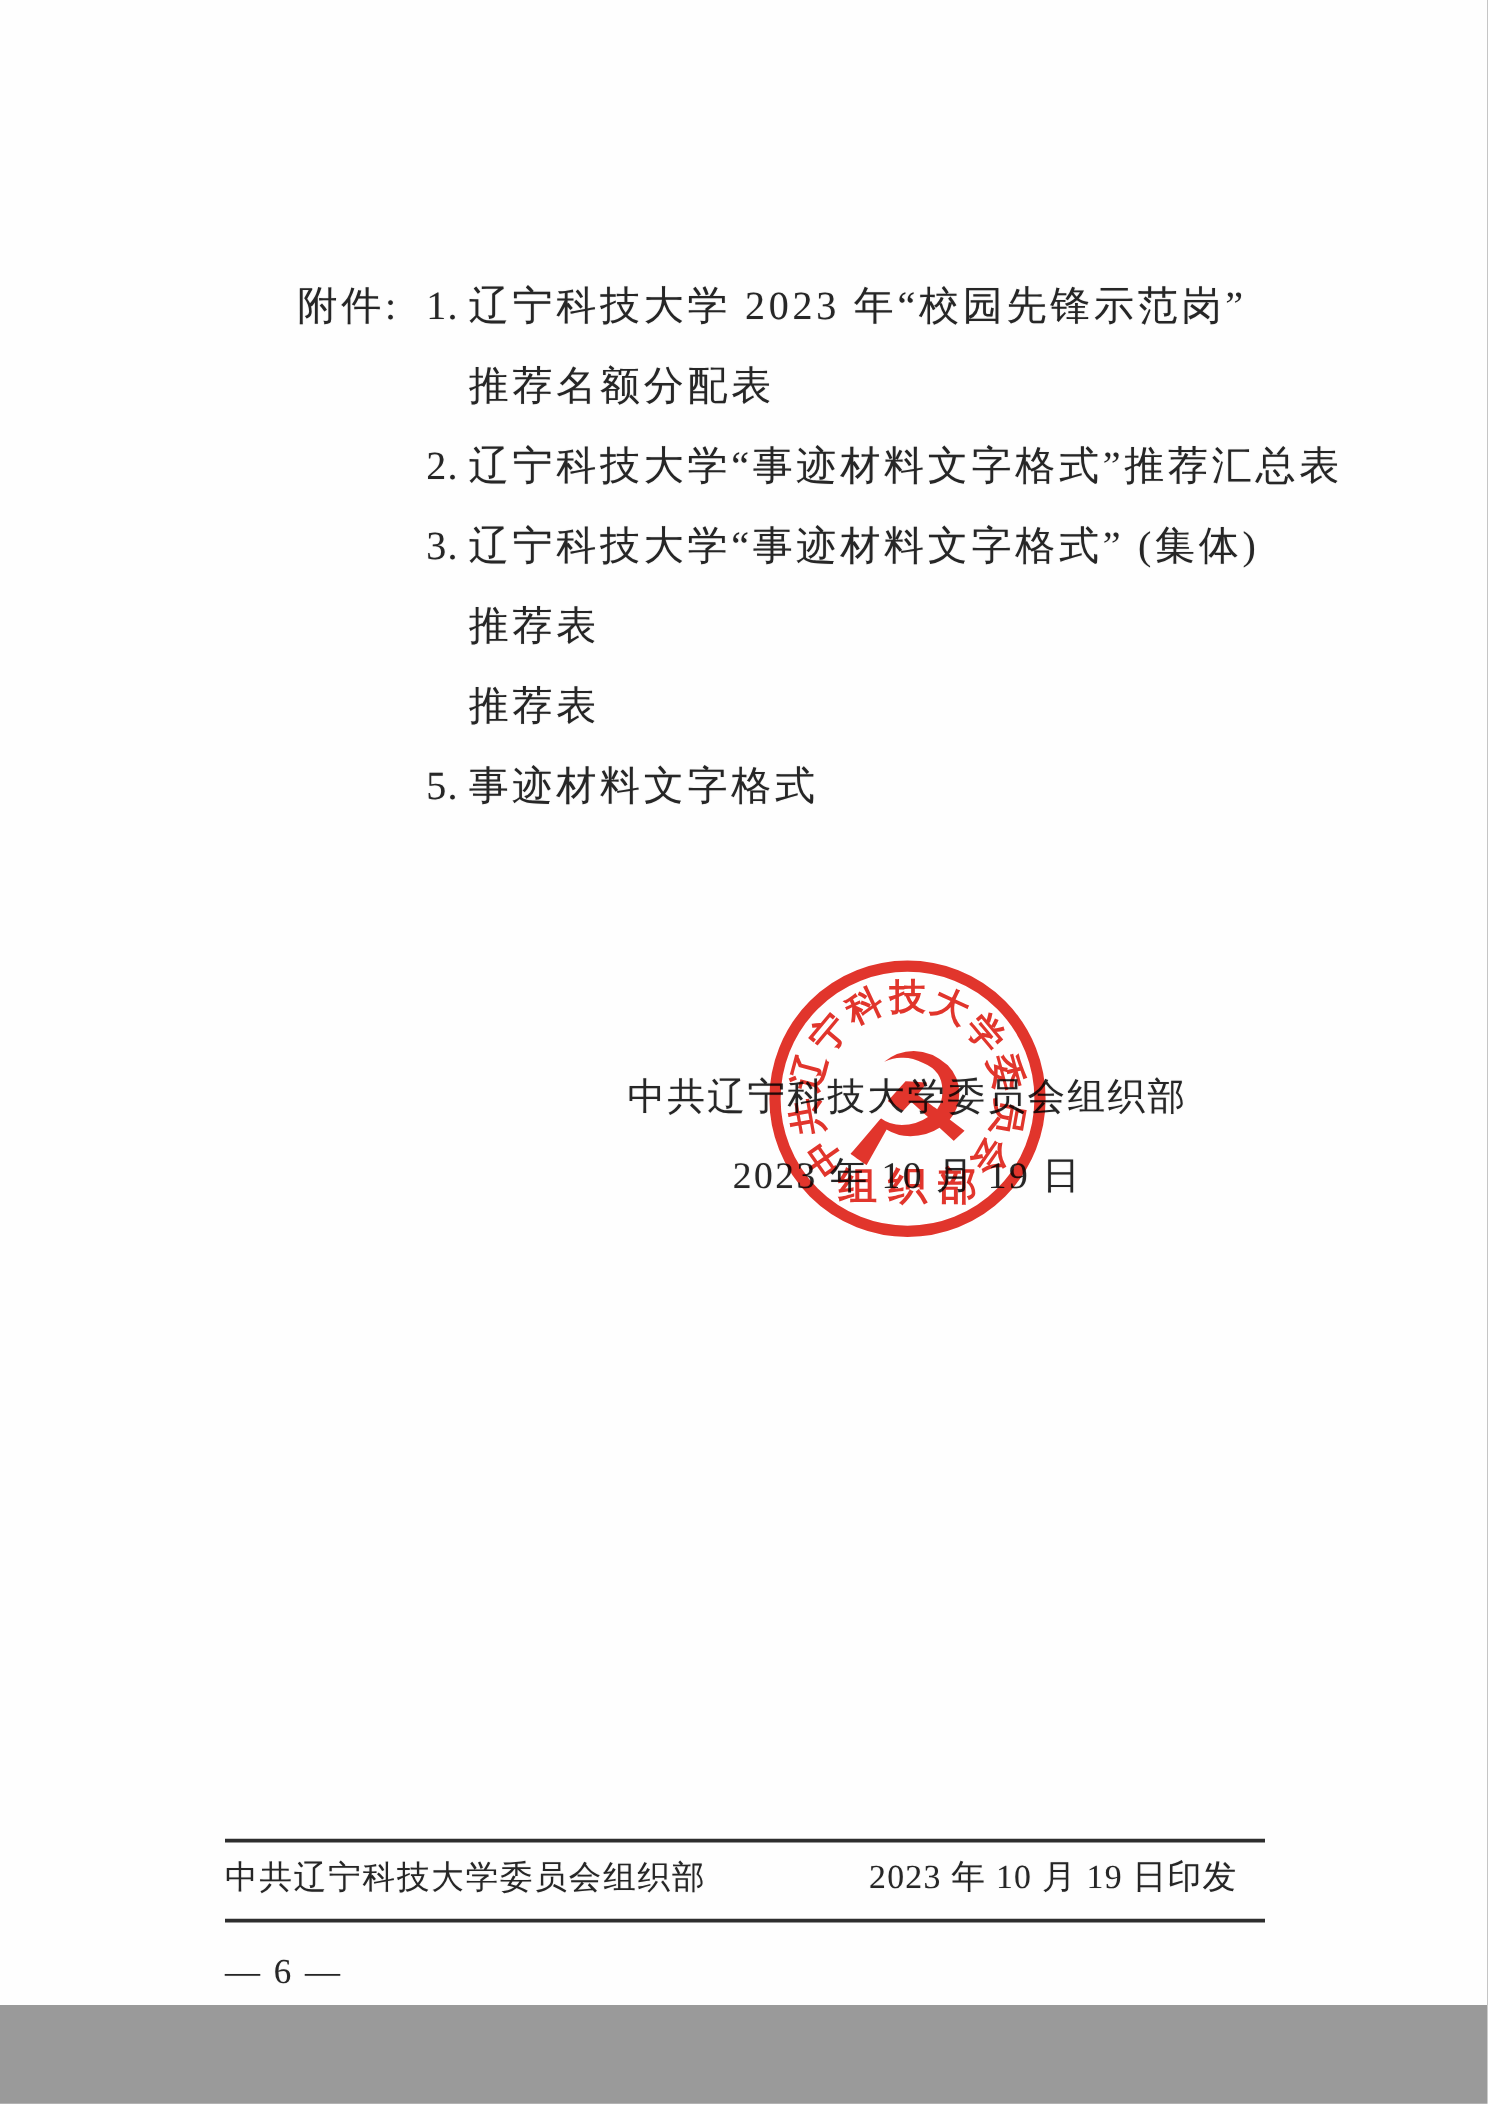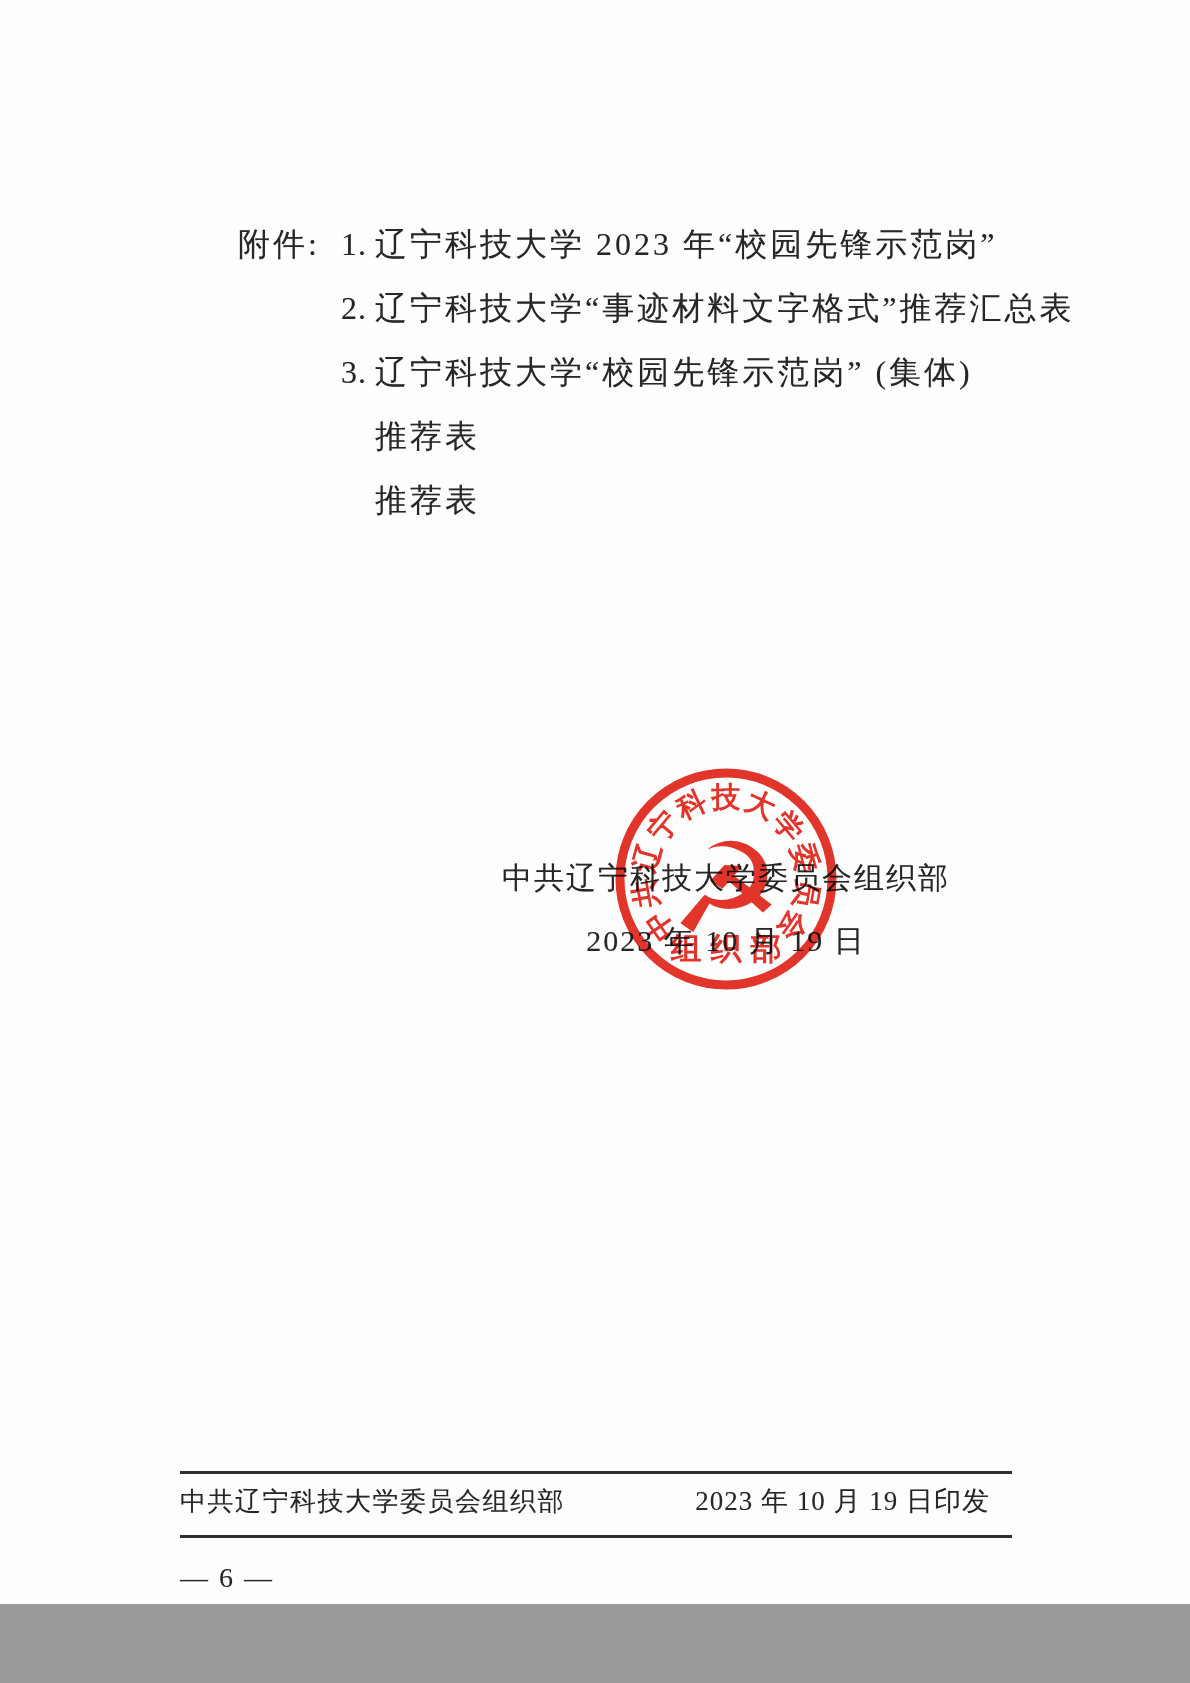--- a/index.html
+++ b/index.html
@@ -90,28 +90,32 @@
 </style>
 </head>
 <body>
 
 <div class="page">
 
   <div class="attachments">
     <div class="line">
       <span class="att-label">附件:</span><span class="att-num">1.</span><span>辽宁科技大学 2023 年“校园先锋示范岗”</span>
     </div>
+    <div class="line line-cont">推荐名额分配表</div>
     <div class="line line-num">
       <span class="att-num">2.</span><span>辽宁科技大学“事迹材料文字格式”推荐汇总表</span>
     </div>
     <div class="line line-num">
-      <span class="att-num">3.</span><span>辽宁科技大学“校园先锋示范岗” (集体)</span>
+      <span class="att-num">3.</span><span>辽宁科技大学“事迹材料文字格式” (集体)</span>
     </div>
     <div class="line line-cont">推荐表</div>
     <div class="line line-cont">推荐表</div>
+    <div class="line line-num">
+      <span class="att-num">5.</span><span>事迹材料文字格式</span>
+    </div>
   </div>
 
   <div class="signature">
     <div>中共辽宁科技大学委员会组织部</div>
     <div>2023 年 10 月 19 日</div>
   </div>
 
   <svg class="seal" viewBox="0 0 224 224" width="224" height="224" xmlns="http://www.w3.org/2000/svg" style="color: rgb(224, 37, 28);">
     <circle cx="112" cy="112" r="106" stroke-width="9"></circle>
     <text class="emblem" x="112" y="165" text-anchor="middle">☭</text>

